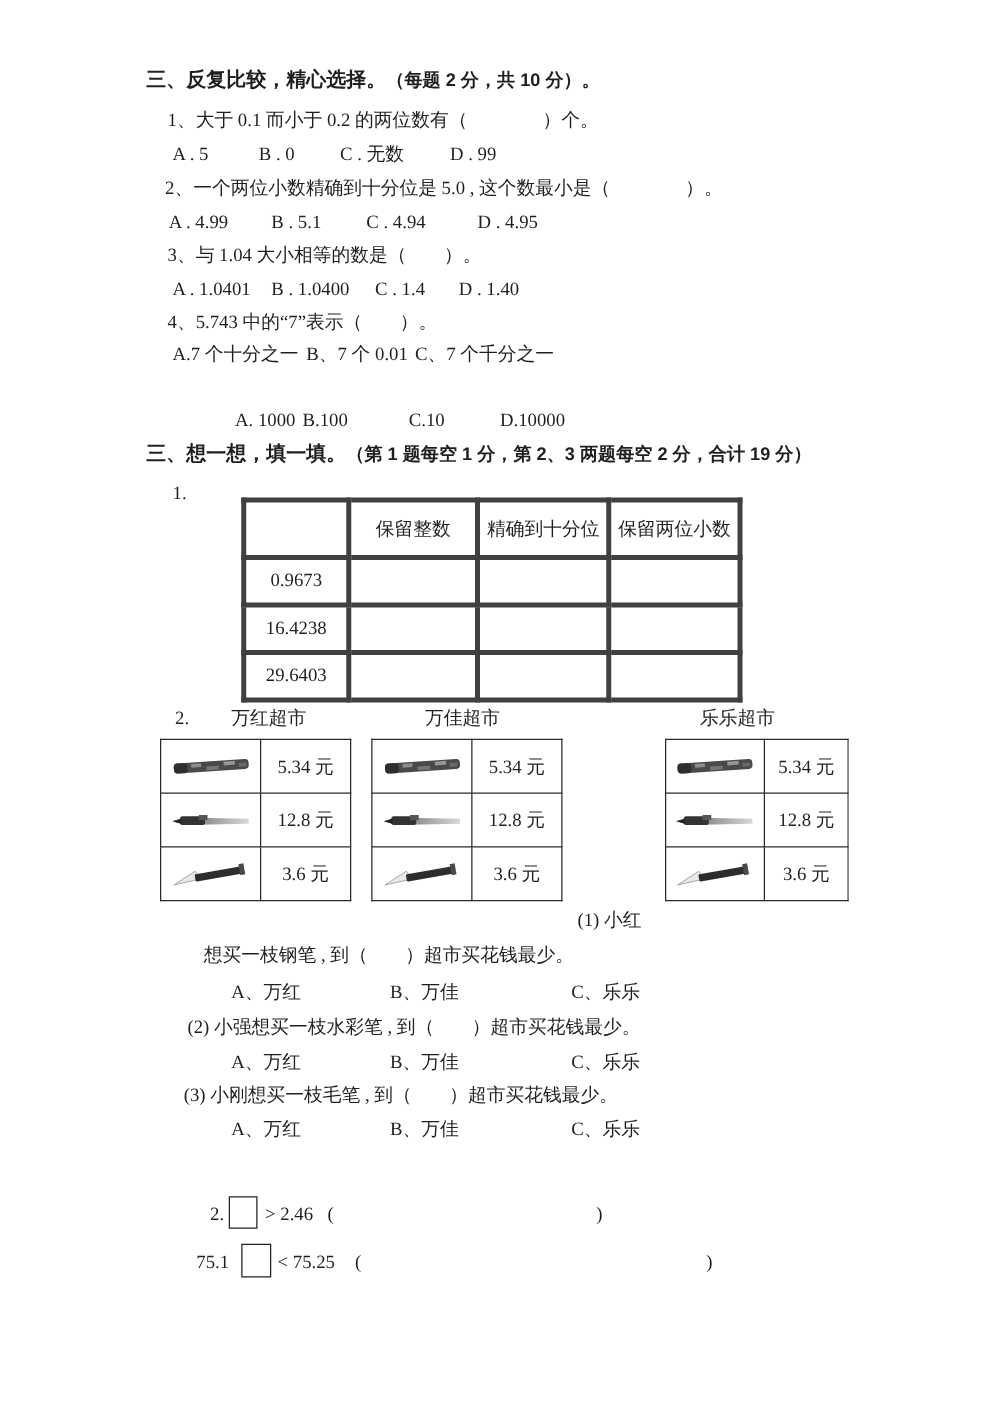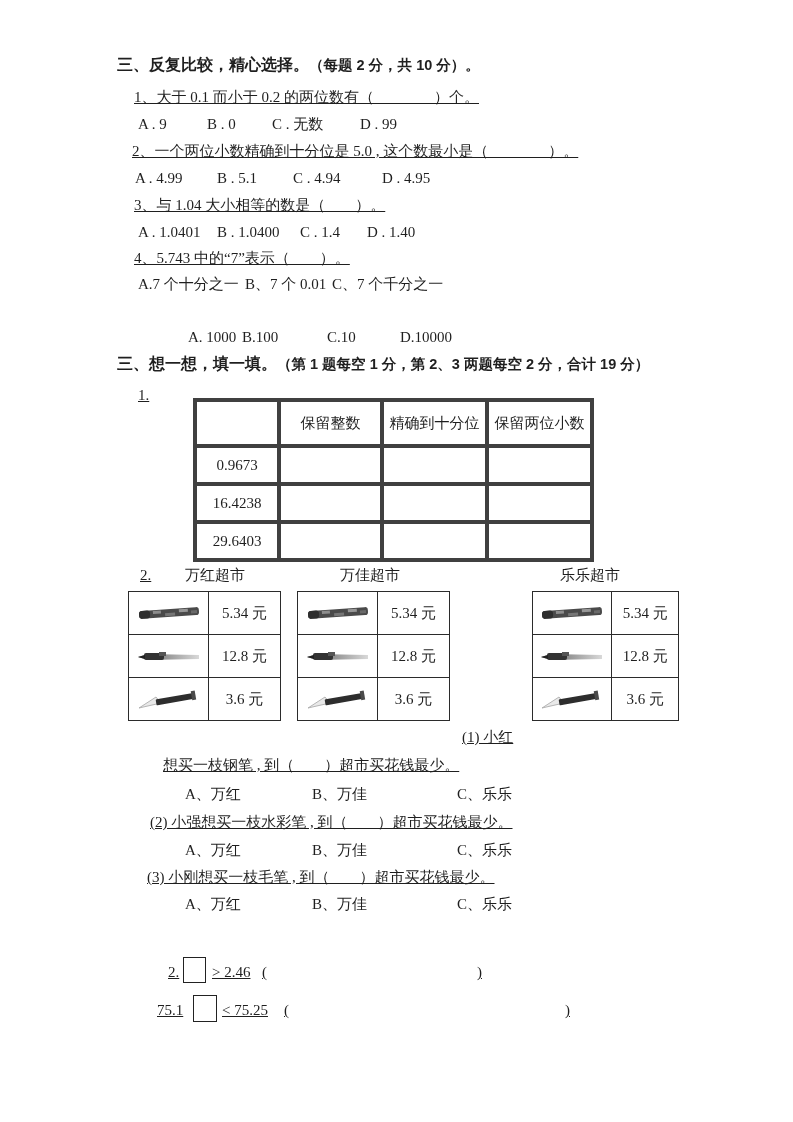--- a/index.html
+++ b/index.html
@@ -1,21 +1,21 @@
 <!DOCTYPE html>
 <html><head>
 <meta charset="utf-8">
 <style>
   html,body{margin:0;padding:0;background:#ffffff;}
   .page{
     position:relative;width:679px;height:1122px;background:#ffffff;
     font-family:"Liberation Serif","DejaVu Serif",serif;color:#1f1f1f;overflow:hidden;
   }
   .abs{position:absolute;white-space:nowrap;}
-  .line{font-size:15px;line-height:19px;text-decoration:underline;}
+  .line{font-size:15px;line-height:19px;}
   .heading{font-family:"Liberation Sans","DejaVu Sans",sans-serif;font-weight:bold;font-size:16px;line-height:20px;}
   .heading .note{font-size:14.5px;}
   .opt{font-size:15px;line-height:19px;}
   table{border-collapse:collapse;table-layout:fixed;}
   .round-table td{border:4px solid #404040;font-size:15px;text-align:center;padding:0;}
   .round-table .hdr td{height:42px;}
   .round-table .datarow td{height:34px;}
   .shop-table td{border:1px solid #2b2b2b;font-size:15px;text-align:center;padding:0;height:42px;}
   .shop-title{font-size:15px;line-height:19px;}
   .answer-box{position:absolute;border:1.5px solid #222;background:#fff;}
@@ -57,21 +57,21 @@
   </defs>
 </svg>
 
 <div class="page">
 
   <div class="abs heading" style="left:117px;top:55px;">
     <span>三、反复比较，精心选择。</span><span class="note">（每题 2 分，共 10 分）。</span>
   </div>
 
   <div class="abs line" style="left:134px;top:88px;">1、大于 0.1 而小于 0.2 的两位数有（　　　　）个。</div>
-  <span class="abs opt" style="left:138px;top:115px;">A . 9</span>
+  <span class="abs opt" style="left:138px;top:115px;">A . 5</span>
   <span class="abs opt" style="left:207px;top:115px;">B . 0</span>
   <span class="abs opt" style="left:272px;top:115px;text-align:center;">C . 无数</span>
   <span class="abs opt" style="left:360px;top:115px;">D . 99</span>
 
   <div class="abs line" style="left:132px;top:142px;">2、一个两位小数精确到十分位是 5.0 , 这个数最小是（　　　　）。</div>
   <span class="abs opt" style="left:135px;top:169px;">A . 4.99</span>
   <span class="abs opt" style="left:217px;top:169px;">B . 5.1</span>
   <span class="abs opt" style="left:293px;top:169px;">C . 4.94</span>
   <span class="abs opt" style="left:382px;top:169px;">D . 4.95</span>
 

